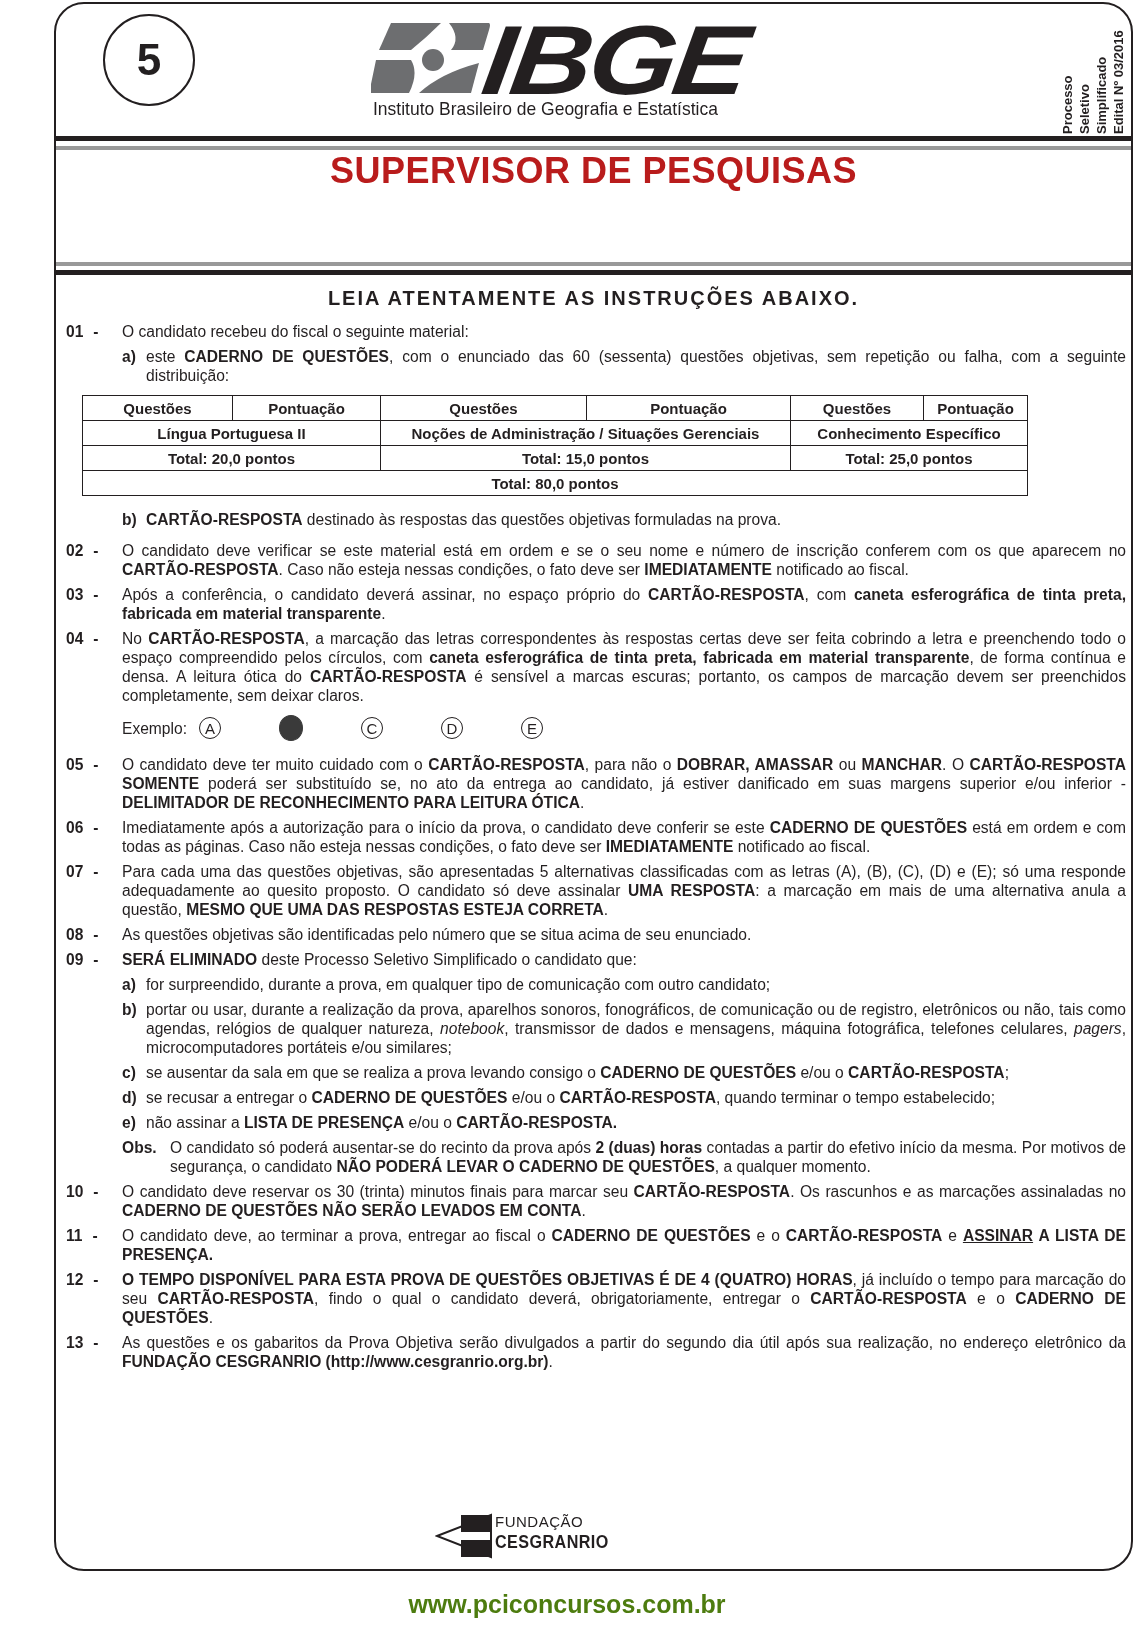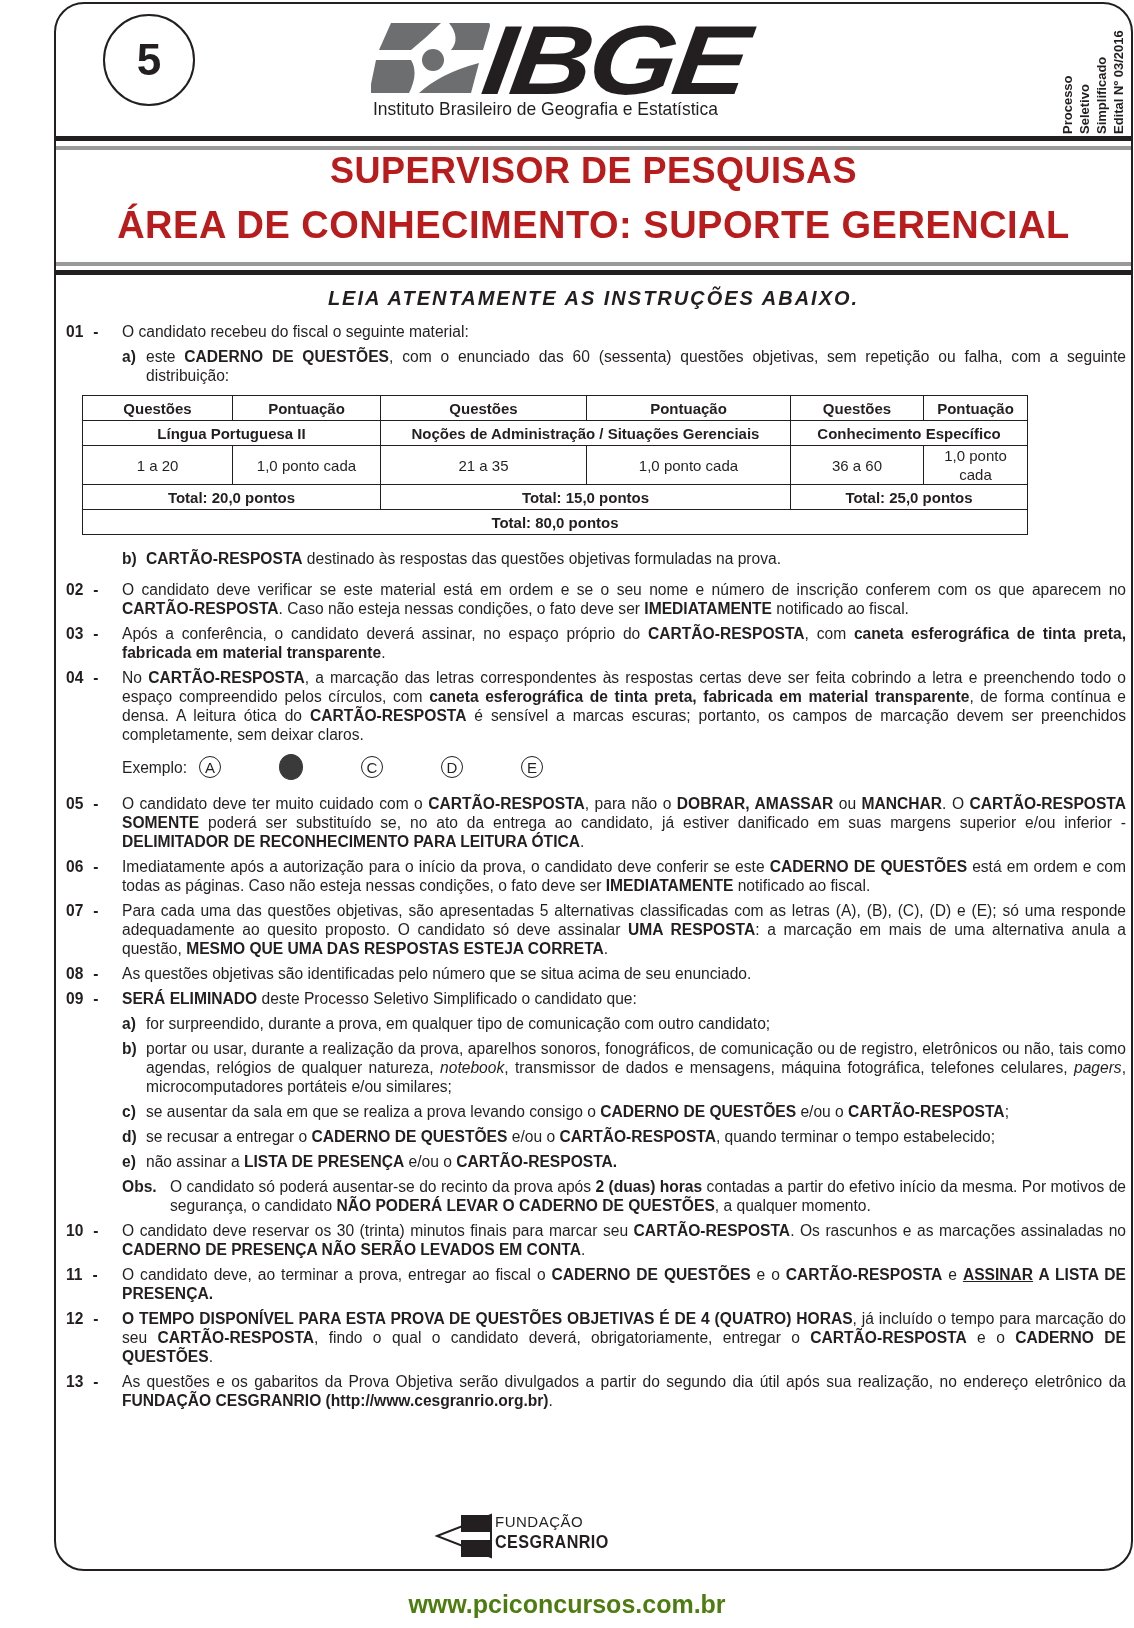--- a/index.html
+++ b/index.html
@@ -42,21 +42,21 @@
 
   .title1, .title2 {
     position: absolute; left: 0; width: 100%; text-align: center; font-weight: bold;
     color: #b91c1c; white-space: nowrap;
   }
   .title1 { top: 146px; font-size: 36px; letter-spacing: 0.5px; }
   .title2 { top: 200px; font-size: 38px; letter-spacing: 0.5px; }
 
   .leia {
     position: absolute; left: 0; top: 283px; width: 100%; text-align: center;
-    font-weight: bold; font-size: 20px; letter-spacing: 2px; color: #231f20; font-style: italic;
+    font-weight: bold; font-size: 20px; letter-spacing: 2px; color: #231f20;
   }
 
   .body { position: absolute; left: 10px; top: 318px; width: 1060px; font-size: 15.6px; line-height: 19px; color: #231f20; }
   .item { display: flex; margin-bottom: 6px; }
   .item .num { width: 56px; flex: none; font-weight: bold; white-space: nowrap; }
   .item .num .dash { margin-left: 10px; }
   .item .txt { flex: 1; text-align: justify; }
   .sub { display: flex; margin-top: 6px; }
   .sub .lbl { width: 24px; flex: none; font-weight: bold; }
   .sub .txt { flex: 1; text-align: justify; }
@@ -112,21 +112,20 @@
       <span>Seletivo</span>
       <span>Simplificado</span>
       <span>Edital Nº 03/2016</span>
     </div>
   </div>
 
   <div class="rule-black" style="top:132px;"></div>
   <div class="rule-grey" style="top:142px;"></div>
 
   <div class="title1">SUPERVISOR DE PESQUISAS</div>
-  <div class="title2">ÁREA DE CONHECIMENTO: SUPORTE GERENCIAL</div>
 
   <div class="rule-grey" style="top:258px;"></div>
   <div class="rule-black" style="top:266px;"></div>
 
   <div class="leia">LEIA ATENTAMENTE AS INSTRUÇÕES ABAIXO.</div>
 
   <div class="body">
 
     <div class="item">
       <div class="num"><span>01</span><span class="dash">-</span></div>
@@ -148,28 +147,20 @@
         <td class="h" style="width:204px">Pontuação</td>
         <td class="h" style="width:133px">Questões</td>
         <td class="h">Pontuação</td>
       </tr>
       <tr>
         <td class="h" colspan="2">Língua Portuguesa II</td>
         <td class="h" colspan="2">Noções de Administração / Situações Gerenciais</td>
         <td class="h" colspan="2">Conhecimento Específico</td>
       </tr>
       <tr>
-        <td>1 a 20</td>
-        <td>1,0 ponto cada</td>
-        <td>21 a 35</td>
-        <td>1,0 ponto cada</td>
-        <td>36 a 60</td>
-        <td>1,0 ponto cada</td>
-      </tr>
-      <tr>
         <td class="h" colspan="2">Total: 20,0 pontos</td>
         <td class="h" colspan="2">Total: 15,0 pontos</td>
         <td class="h" colspan="2">Total: 25,0 pontos</td>
       </tr>
       <tr>
         <td class="h" colspan="6">Total: 80,0 pontos</td>
       </tr>
     </tbody>
       </table>
 
@@ -248,21 +239,21 @@
         </div>
         <div class="sub">
           <div class="lbl" style="width:48px;">Obs.</div>
           <div class="txt"><span>O candidato só poderá ausentar-se do recinto da prova após </span><b>2 (duas) horas</b><span> contadas a partir do efetivo início da mesma. Por motivos de segurança, o candidato </span><b>NÃO PODERÁ LEVAR O CADERNO DE QUESTÕES</b><span>, a qualquer momento.</span></div>
         </div>
       </div>
     </div>
 
     <div class="item">
       <div class="num"><span>10</span><span class="dash">-</span></div>
-      <div class="txt"><span>O candidato deve reservar os 30 (trinta) minutos finais para marcar seu </span><b>CARTÃO-RESPOSTA</b><span>. Os rascunhos e as marcações assinaladas no </span><b>CADERNO DE PRESENÇA NÃO SERÃO LEVADOS EM CONTA</b><span>.</span></div>
+      <div class="txt"><span>O candidato deve reservar os 30 (trinta) minutos finais para marcar seu </span><b>CARTÃO-RESPOSTA</b><span>. Os rascunhos e as marcações assinaladas no </span><b>CADERNO DE QUESTÕES NÃO SERÃO LEVADOS EM CONTA</b><span>.</span></div>
     </div>
 
     <div class="item">
       <div class="num"><span>11</span><span class="dash">-</span></div>
       <div class="txt"><span>O candidato deve, ao terminar a prova, entregar ao fiscal o </span><b>CADERNO DE QUESTÕES</b><span> e o </span><b>CARTÃO-RESPOSTA</b><span> e </span><b><u>ASSINAR</u></b><b> A LISTA DE PRESENÇA.</b></div>
     </div>
 
     <div class="item">
       <div class="num"><span>12</span><span class="dash">-</span></div>
       <div class="txt"><b>O TEMPO DISPONÍVEL PARA ESTA PROVA DE QUESTÕES OBJETIVAS É DE 4 (QUATRO) HORAS</b><span>, já incluído o tempo para marcação do seu </span><b>CARTÃO-RESPOSTA</b><span>, findo o qual o candidato deverá, obrigatoriamente, entregar o </span><b>CARTÃO-RESPOSTA</b><span> e o </span><b>CADERNO DE QUESTÕES</b><span>.</span></div>

